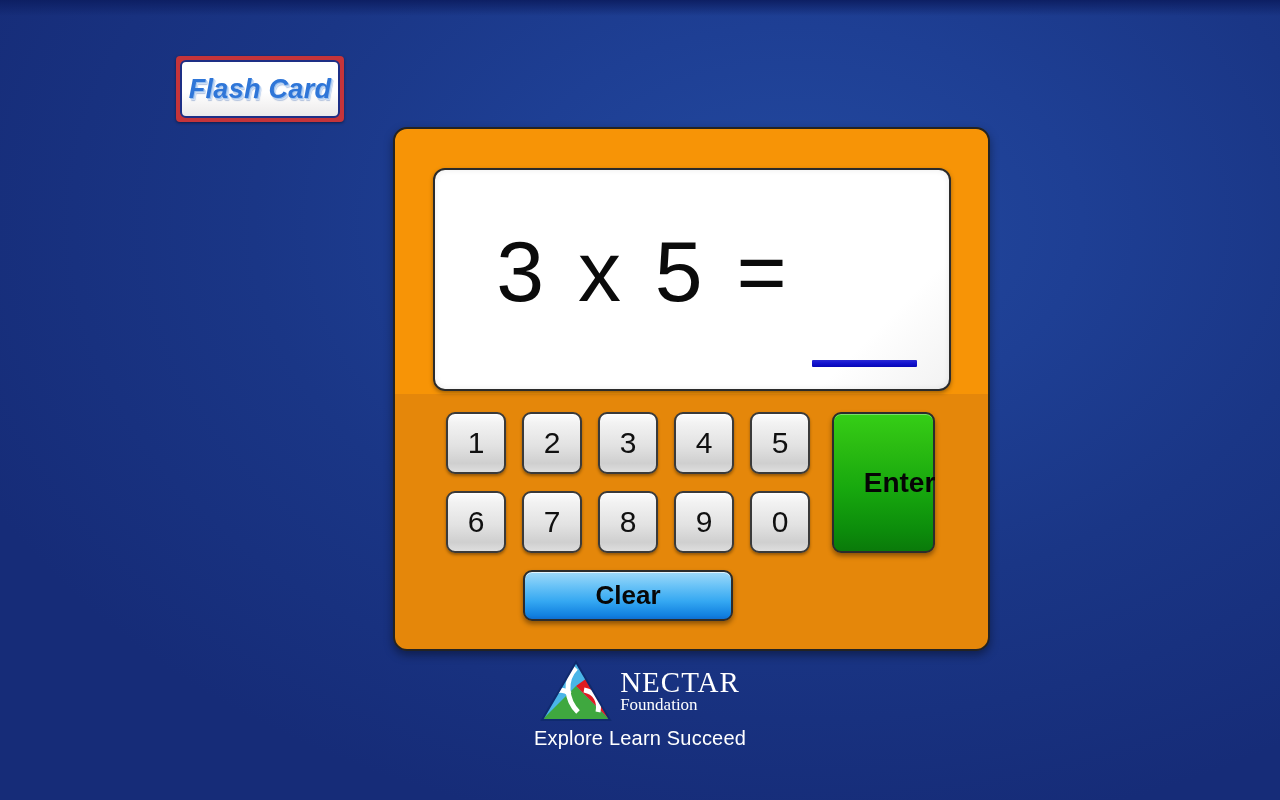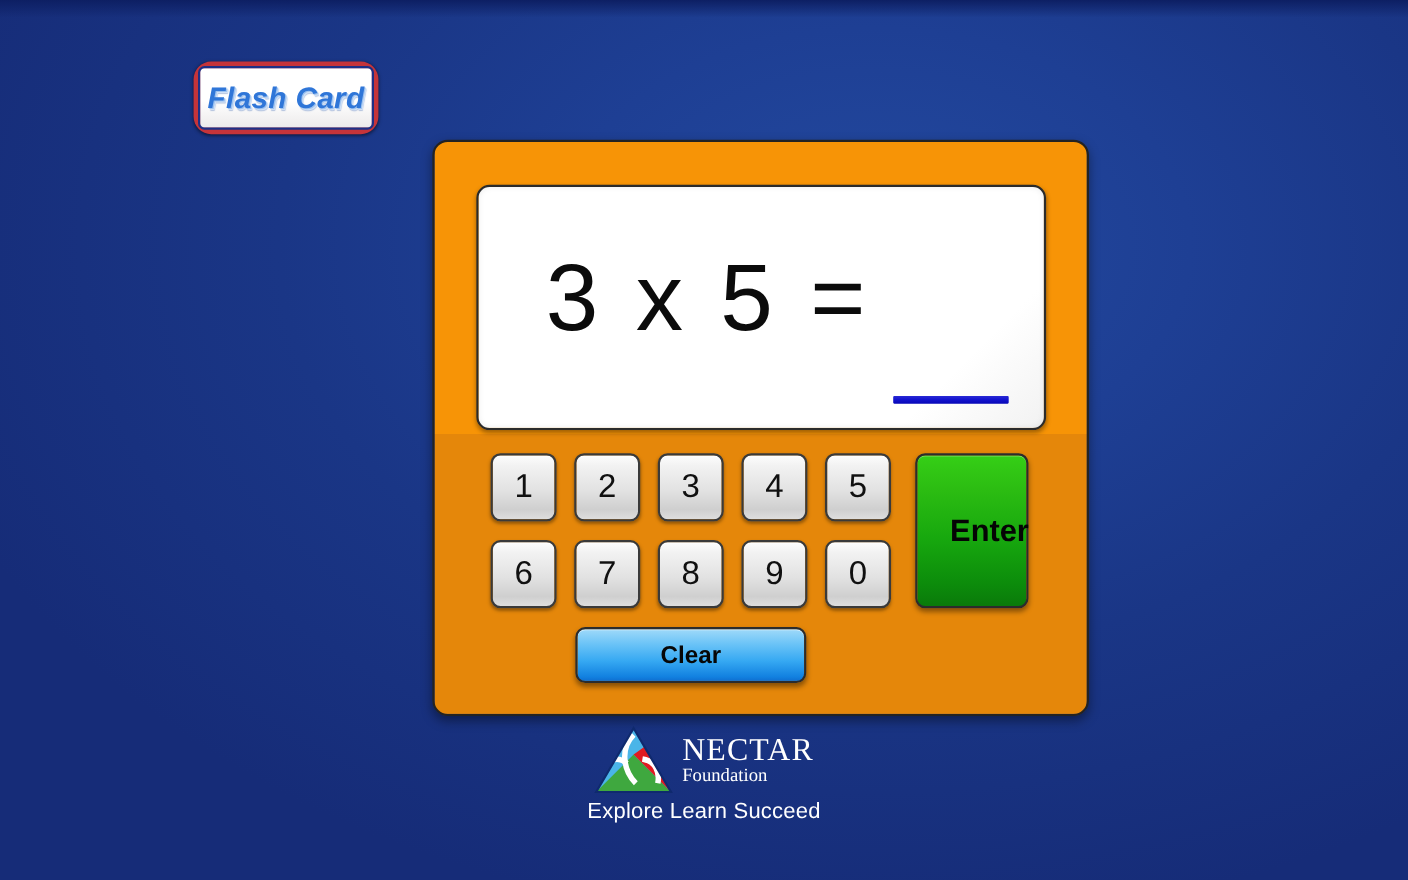--- a/index.html
+++ b/index.html
@@ -17,21 +17,21 @@
   .top-shade {
     position:absolute; top:0; left:0; width:1280px; height:16px;
     background:linear-gradient(to bottom, #0d1f63 0%, rgba(13,31,99,0) 100%);
     pointer-events:none;
   }
 
   
   .badge {
     position:absolute; left:176px; top:56px; width:168px; height:66px;
     background:#c5343a;
-    border-radius:16px;
+    border-radius:4px;
     padding:4px;
     box-shadow:0 1px 3px rgba(0,0,0,.45);
   }
   .badge-inner {
     width:100%; height:100%;
     border:2px solid #1d2f86;
     border-radius:6px;
     background:linear-gradient(to bottom, #ffffff 0%, #ffffff 55%, #eceaea 100%);
     display:flex; align-items:center; justify-content:center;
   }
@@ -110,21 +110,21 @@
     padding-left:32px;
   }
 
   .clear-key {
     position:absolute; left:128px; top:158px;
     width:210px; height:51px;
     background:linear-gradient(to bottom,#9fd9f9 0%,#6cc4f7 28%,#35a8f2 62%,#1281e0 92%,#0f6fd1 100%);
     border:2px solid #2c2c2c;
     border-radius:9px;
     display:flex; align-items:center; justify-content:center;
-    font-size:22px; font-weight:bold; color:#070707;
+    font-size:26px; font-weight:bold; color:#070707;
     box-shadow:0 3px 5px rgba(0,0,0,.40), inset 0 1px 0 rgba(255,255,255,.7);
     cursor:pointer;
   }
 
   
   .footer {
     position:absolute; left:0; top:660px; width:1280px;
     display:flex; flex-direction:column; align-items:center;
   }
   .logo-row { display:flex; align-items:center; gap:8px; }

